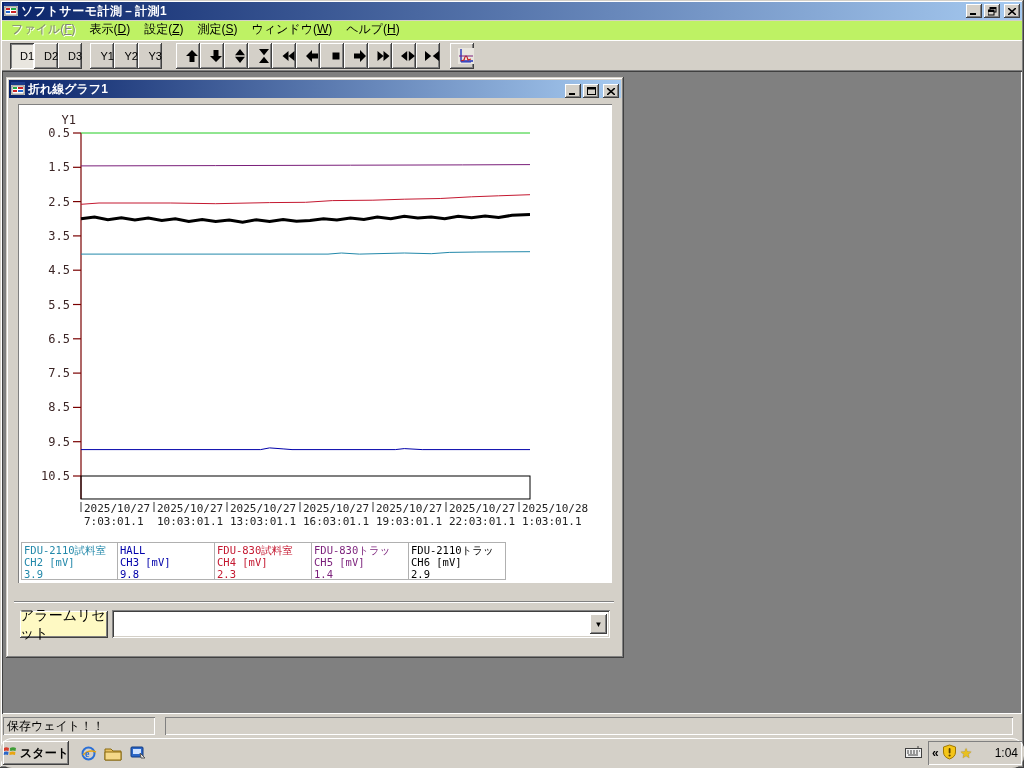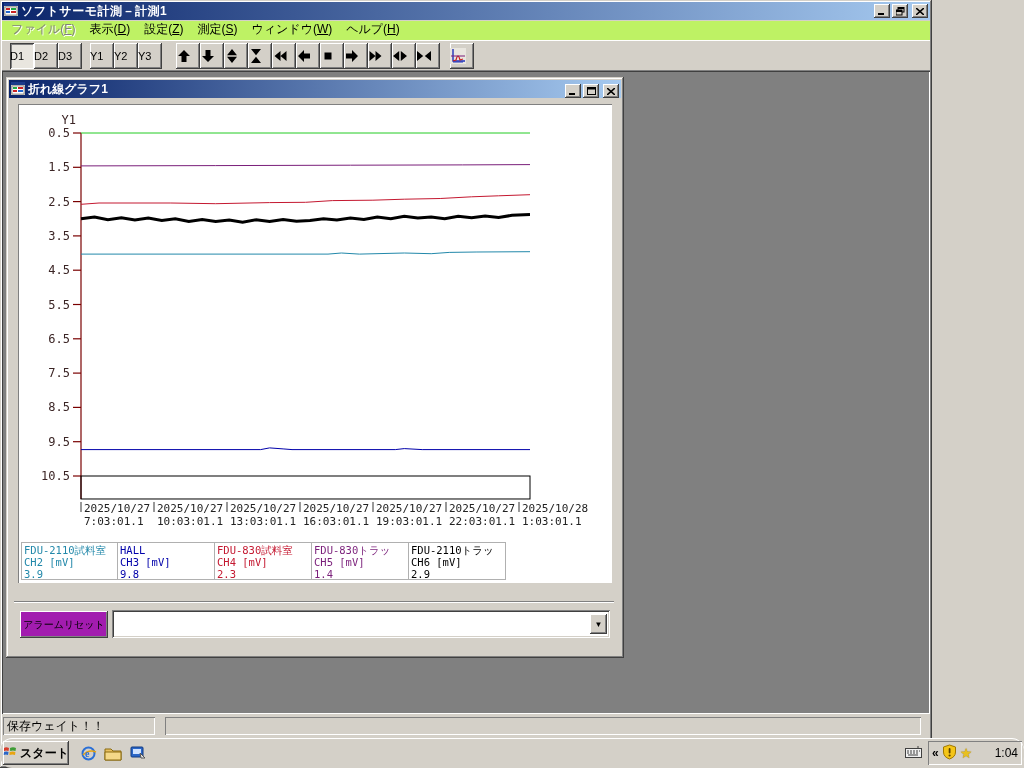--- a/index.html
+++ b/index.html
@@ -1,37 +1,37 @@
 <!DOCTYPE html>
 <html><head>
 <meta charset="utf-8">
 <style>
   * { margin:0; padding:0; box-sizing:border-box; }
   html,body { width:1024px; height:768px; overflow:hidden; }
   body { font-family:"Liberation Sans","DejaVu Sans",sans-serif; font-size:12px; background:#d4d0c8; }
-  .screen { position:relative; width:932px; height:768px; background:#d4d0c8; }
+  .screen { position:relative; width:1024px; height:768px; background:#d4d0c8; }
   .btn3d   { background:#d4d0c8; box-shadow: inset -1px -1px 0 #404040, inset 1px 1px 0 #ffffff, inset -2px -2px 0 #808080; }
   .btn3d.pressed { background:#e9e6df; box-shadow: inset 1px 1px 0 #404040, inset -1px -1px 0 #ffffff, inset 2px 2px 0 #808080; }
 
   
   .main-window { position:absolute; inset:0; background:#d4d0c8; box-shadow: inset -1px -1px 0 #404040, inset 1px 1px 0 #d4d0c8, inset -2px -2px 0 #808080, inset 2px 2px 0 #ffffff; }
   .titlebar { position:absolute; left:2px; top:2px; right:2px; height:18px;
     background:linear-gradient(to right,#0a246a,#a6caf0); display:flex; align-items:center; padding:0 2px; }
   .titlebar .title { color:#fff; font-weight:bold; font-size:12px; margin-left:3px; flex:1; letter-spacing:0.5px; }
   .caption-btns { display:flex; gap:2px; }
   .cap-btn { width:16px; height:14px; background:#d4d0c8; box-shadow: inset -1px -1px 0 #404040, inset 1px 1px 0 #fff, inset -2px -2px 0 #808080; display:flex; align-items:center; justify-content:center; }
   .cap-btn svg { display:block; }
 
   .menubar { position:absolute; left:2px; top:21px; right:2px; height:19px; background:#bef264; display:flex; align-items:flex-end; padding-left:2px; }
   .menu-item { padding:2px 7px; color:#000; }
   .menu-item u { text-decoration:underline; }
   .menu-item.disabled { color:#808080; text-shadow:1px 1px 0 #ffffff; }
 
   .toolbar { position:absolute; left:2px; top:40px; right:2px; height:31px; background:#d4d0c8; box-shadow: inset 0 1px 0 #ffffff, inset 0 -1px 0 #808080; display:flex; align-items:center; }
-  .tb-btn { width:24px; height:26px; display:flex; align-items:center; justify-content:flex-start; font-size:11px; color:#000; }
+  .tb-btn { width:24px; height:26px; display:flex; align-items:center; justify-content:flex-end; font-size:11px; color:#000; }
   .tb-group { display:flex; margin-left:8px; }
   .tb-group.first { margin-left:8px; }
   .tb-btn svg { display:block; }
   .tb-btn .lbl { font-size:11px; }
 
   
   .mdi { position:absolute; left:2px; top:71px; right:2px; bottom:54px; background:#808080; box-shadow: inset 1px 1px 0 #404040, inset -1px -1px 0 #ffffff; }
 
   
   .child-window { position:absolute; left:4px; top:6px; width:618px; height:581px; background:#d4d0c8;
@@ -43,23 +43,23 @@
   .chart-panel { position:absolute; left:12px; top:27px; width:594px; height:479px; background:#ffffff;
     box-shadow: inset 1px 1px 0 #808080, inset -1px -1px 0 #ffffff; }
   #chart-svg { position:absolute; left:2px; top:2px; }
   .legend-row { position:absolute; left:3px; bottom:3px; height:38px; display:flex; }
   .legend-cell { width:97px; height:38px; border:1px solid #b0b0b0; border-left:none; background:#fff; overflow:hidden;
     font-family:"DejaVu Sans Mono",monospace; font-size:10.5px; line-height:12px; padding:1px 2px; white-space:nowrap; }
   .legend-cell:first-child { border-left:1px solid #b0b0b0; }
 
   .child-separator { position:absolute; left:8px; right:10px; top:524px; height:2px;
     border-top:1px solid #808080; border-bottom:1px solid #ffffff; }
-  .alarm-btn { position:absolute; left:14px; top:534px; width:88px; height:27px; background:#a21caf;
+  .alarm-btn { position:absolute; left:14px; top:534px; width:88px; height:27px; background:#fef9c3;
     box-shadow: inset -1px -1px 0 #404040, inset 1px 1px 0 #fff, inset -2px -2px 0 #808080;
-    display:flex; align-items:center; justify-content:center; font-size:10px; }
+    display:flex; align-items:center; justify-content:center; font-size:14px; }
   .combo { position:absolute; left:106px; top:533px; width:498px; height:28px; background:#fff;
     box-shadow: inset 1px 1px 0 #808080, inset -1px -1px 0 #ffffff, inset 2px 2px 0 #404040, inset -2px -2px 0 #d4d0c8;
     display:flex; align-items:center; }
   .combo .combo-text { flex:1; padding-left:5px; font-size:12px; color:#000; }
   .combo .combo-arrow { width:17px; height:20px; margin-right:3px; background:#d4d0c8;
     box-shadow: inset -1px -1px 0 #404040, inset 1px 1px 0 #fff, inset -2px -2px 0 #808080;
     display:flex; align-items:center; justify-content:center; font-size:8px; color:#000; }
 
   
   .statusbar { position:absolute; left:2px; bottom:32px; right:2px; height:21px; background:#d4d0c8; display:flex; align-items:center; gap:10px; padding:2px 9px 1px 1px; }

